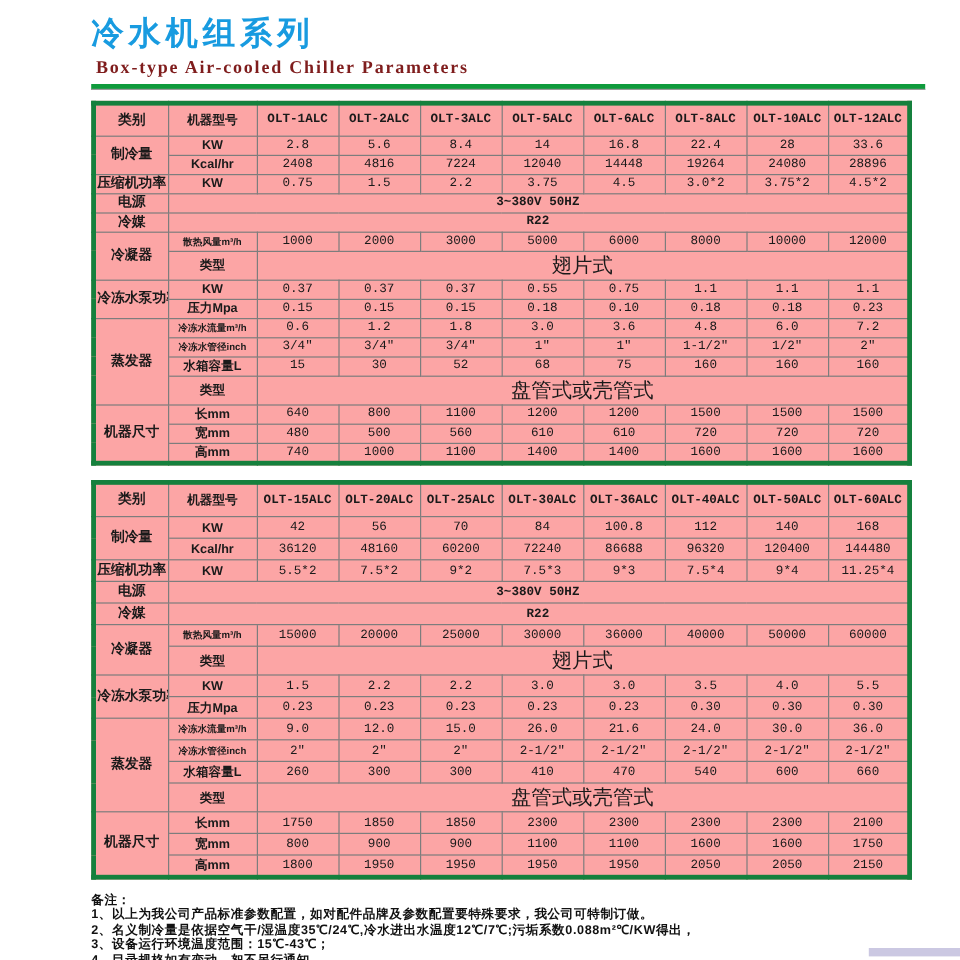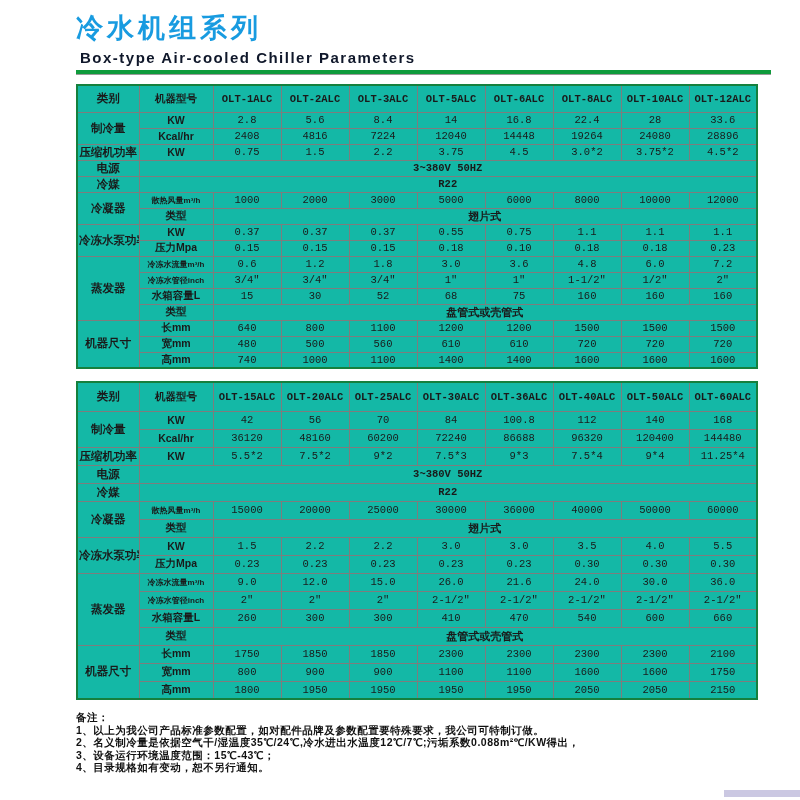--- a/index.html
+++ b/index.html
@@ -22,42 +22,42 @@
     margin-top:4px;
   }
   .sub-title-cn {
     color:#111;
     font-size:20px;
     font-weight:bold;
     letter-spacing:3px;
     margin-top:11px;
   }
   .sub-title-en {
-    color:#0f172a;
-    font-family:Liberation Sans, sans-serif;
+    color:#7f1d1d;
+    font-family:Liberation Serif, serif;
     font-size:15px;
     font-weight:bold;
     letter-spacing:1.5px;
     margin-top:3px;
     padding-left:4px;
   }
   .green-rule {
     width:695px;
     height:5px;
     background:#0f9b3c;
     border-bottom:1px solid #9a9a9a;
     margin-top:4px;
   }
 
   table.param {
     border-collapse:collapse;
     table-layout:fixed;
     width:682px;
-    border:2px solid #15803d;
-    background:#14b8a6;
+    border:4px solid #15803d;
+    background:#fca5a5;
   }
   table.param td {
     border:1px solid #7d7d7d;
     text-align:center;
     vertical-align:middle;
     padding:0 1px;
     overflow:hidden;
     white-space:nowrap;
   }
   .t1 { margin-top:9px; }
@@ -66,21 +66,21 @@
   .t2 td { height:18px; font-size:11px; }
   .t1 tr.hdr td { height:27px; }
   .t2 tr.hdr td { height:29px; }
 
   td.cat  { font-weight:bold; font-size:11.5px; white-space:normal; line-height:13px; }
   td.sub  { font-weight:bold; font-size:10.5px; }
   td.sub.small { font-size:8px; letter-spacing:0; }
   td.model-h { font-family:"Liberation Mono", monospace; font-weight:bold; font-size:10.5px; letter-spacing:0; }
   td.val  { font-family:"Liberation Mono", monospace; font-size:10.5px; letter-spacing:0; }
   td.span-val { font-family:"Liberation Mono", monospace; font-weight:bold; font-size:10.5px; }
-  td.span-cn  { font-weight:bold; font-size:11px; }
+  td.span-cn  { font-weight:normal; font-size:17px; }
 
   .notes {
     margin-top:11px;
     font-size:10.5px;
     font-weight:bold;
     line-height:12.5px;
     color:#111;
     letter-spacing:0.5px;
   }
   .lavender-bar {

